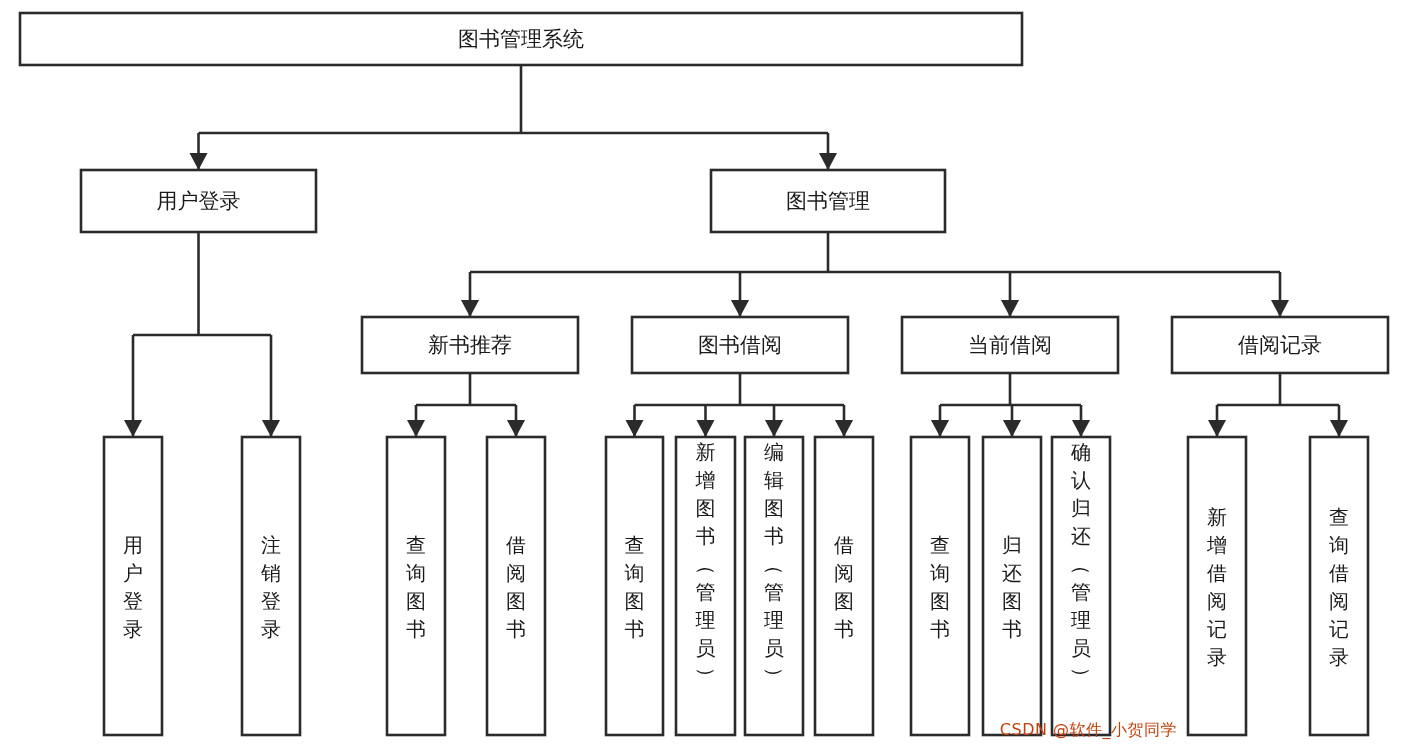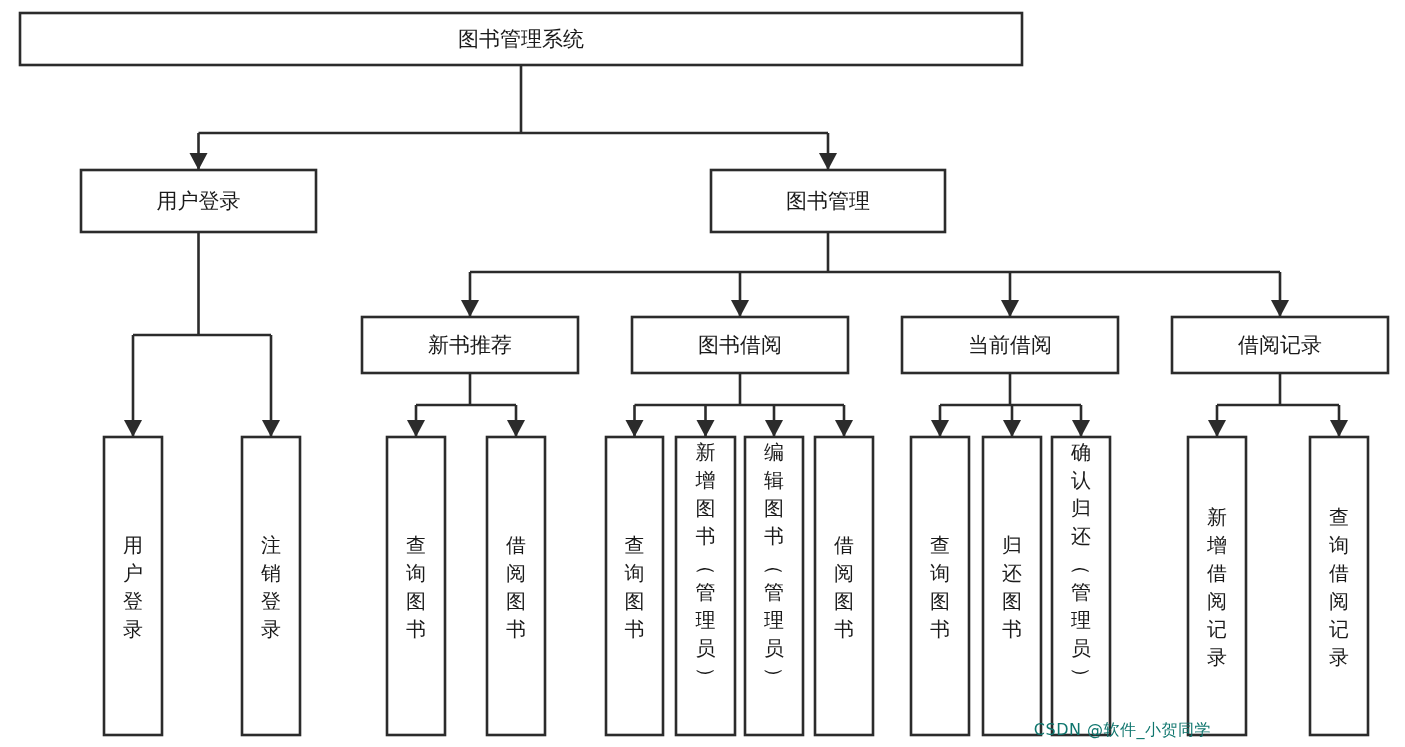--- a/index.html
+++ b/index.html
@@ -12,21 +12,20 @@
     height: 747px;
     font-family: "DejaVu Sans", "Liberation Sans", sans-serif;
     overflow: hidden;
     position: relative;
   }
   #diagram-root {
     position: relative;
     width: 1187px;
     height: 747px;
     background: #ffffff;
-    padding-left: 34px;
   }
   svg.diagram-canvas {
     position: absolute;
     top: 0;
     left: 0;
     width: 1405px;
     height: 747px;
     display: block;
   }
   .node-box {
@@ -56,21 +55,21 @@
     font-size: 20px;
     fill: #1a1a1a;
     text-anchor: middle;
   }
   .watermark-text {
     position: absolute;
     right: 10px;
     bottom: 6px;
     font-family: "DejaVu Sans", "Liberation Sans", sans-serif;
     font-size: 16px;
-    color: #0f766e;
+    color: #c2410c;
     letter-spacing: 0.5px;
     white-space: nowrap;
     pointer-events: none;
     margin-top: 40px;
   }
 </style>
 </head>
 <body>
 
 <div id="diagram-root">

